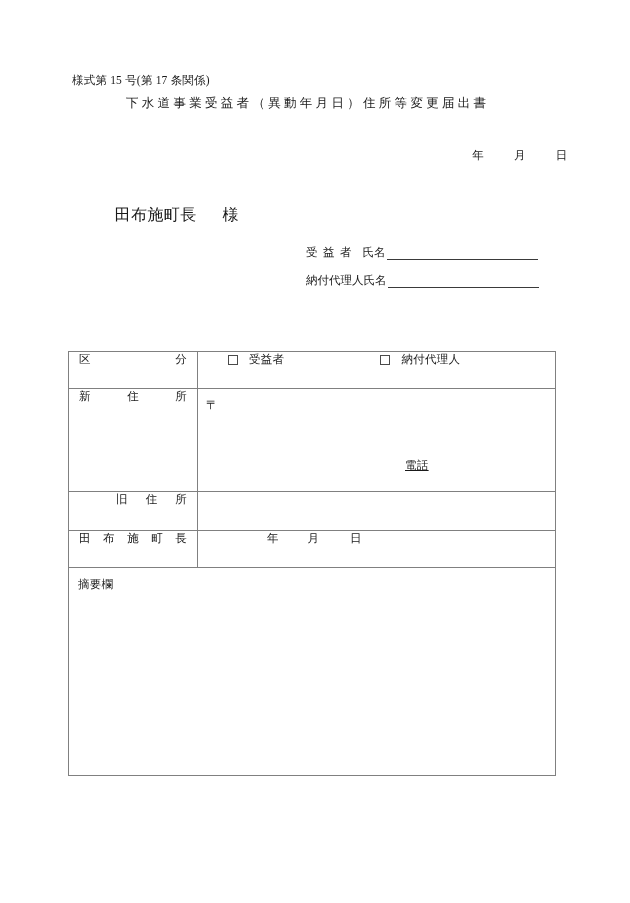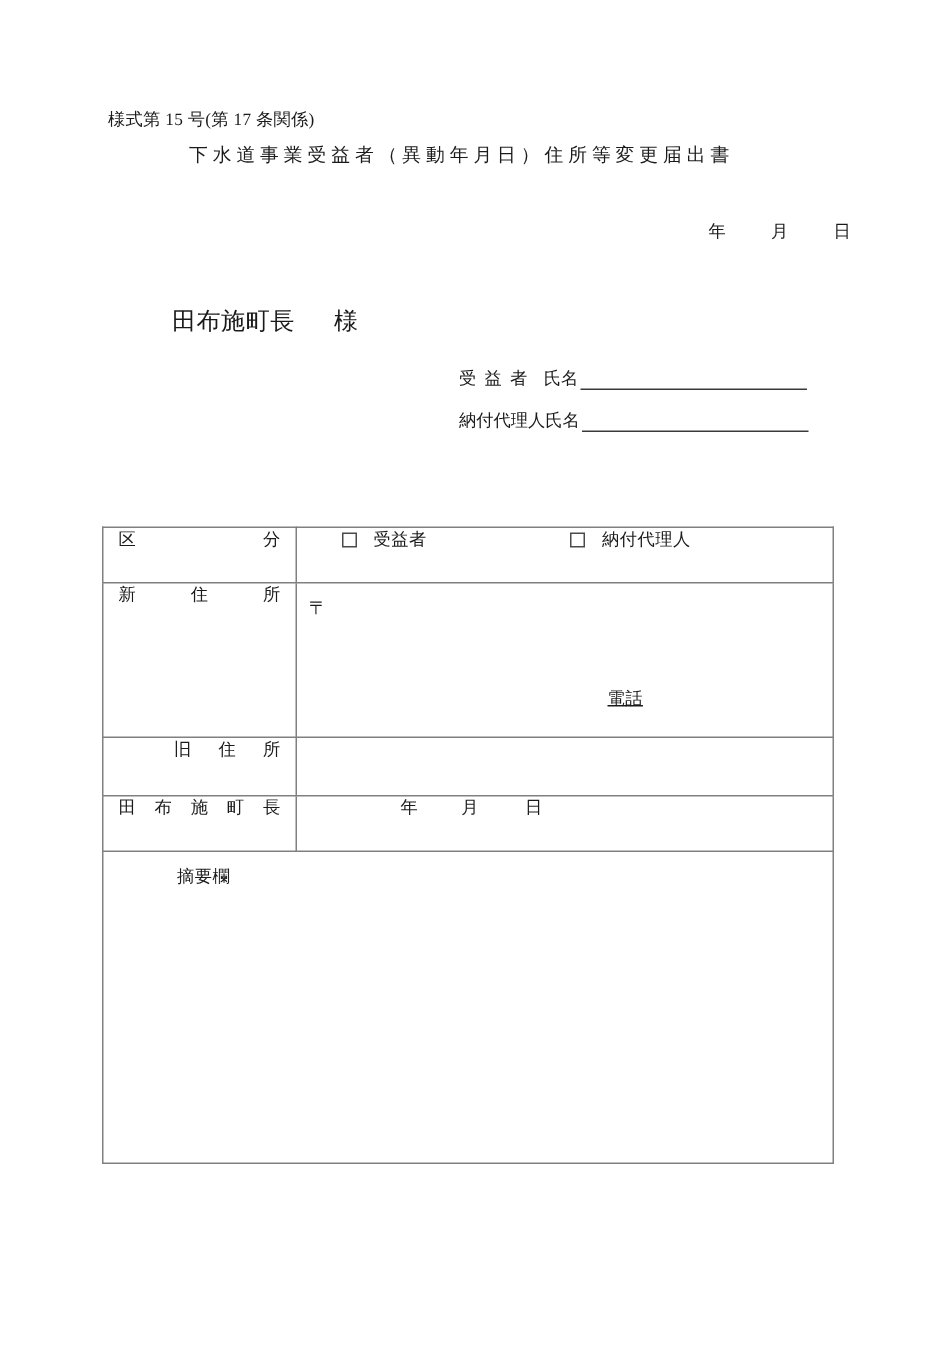--- a/index.html
+++ b/index.html
@@ -109,21 +109,21 @@
     text-align: justify;
     text-align-last: justify;
     letter-spacing: 0.2px;
   }
 
   
   .r-kubun td    { height: 36px; }
   .r-new td      { height: 102px; }
   .r-old td      { height: 38px; padding-left: 37px; }
   .r-idou td     { height: 36px; }
-  .r-remarks td  { height: 207px; padding-left: 40px; }
+  .r-remarks td  { height: 207px; }
 
   .vmid { vertical-align: middle; }
 
   
   .chk-wrap {
     display: flex;
     align-items: center;
     padding-left: 30px;
   }
   .chk-item {

